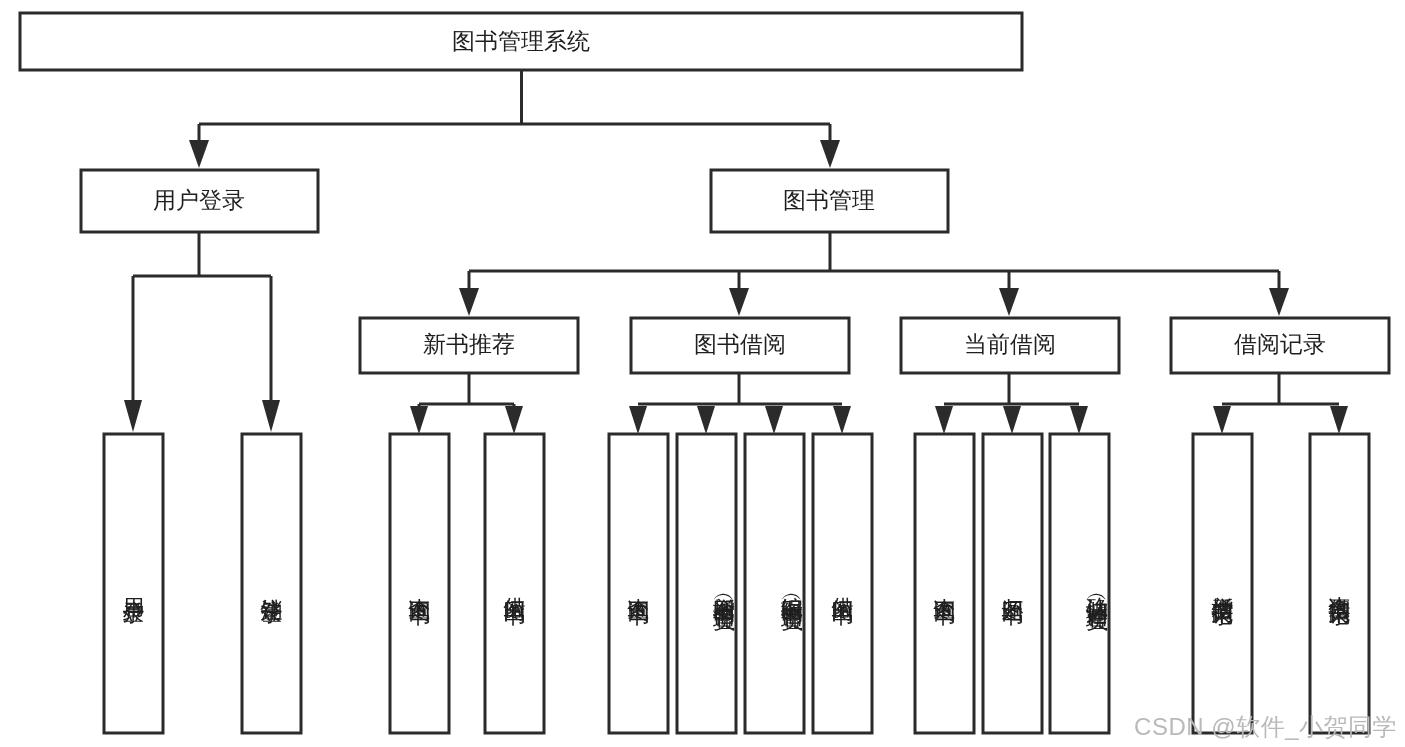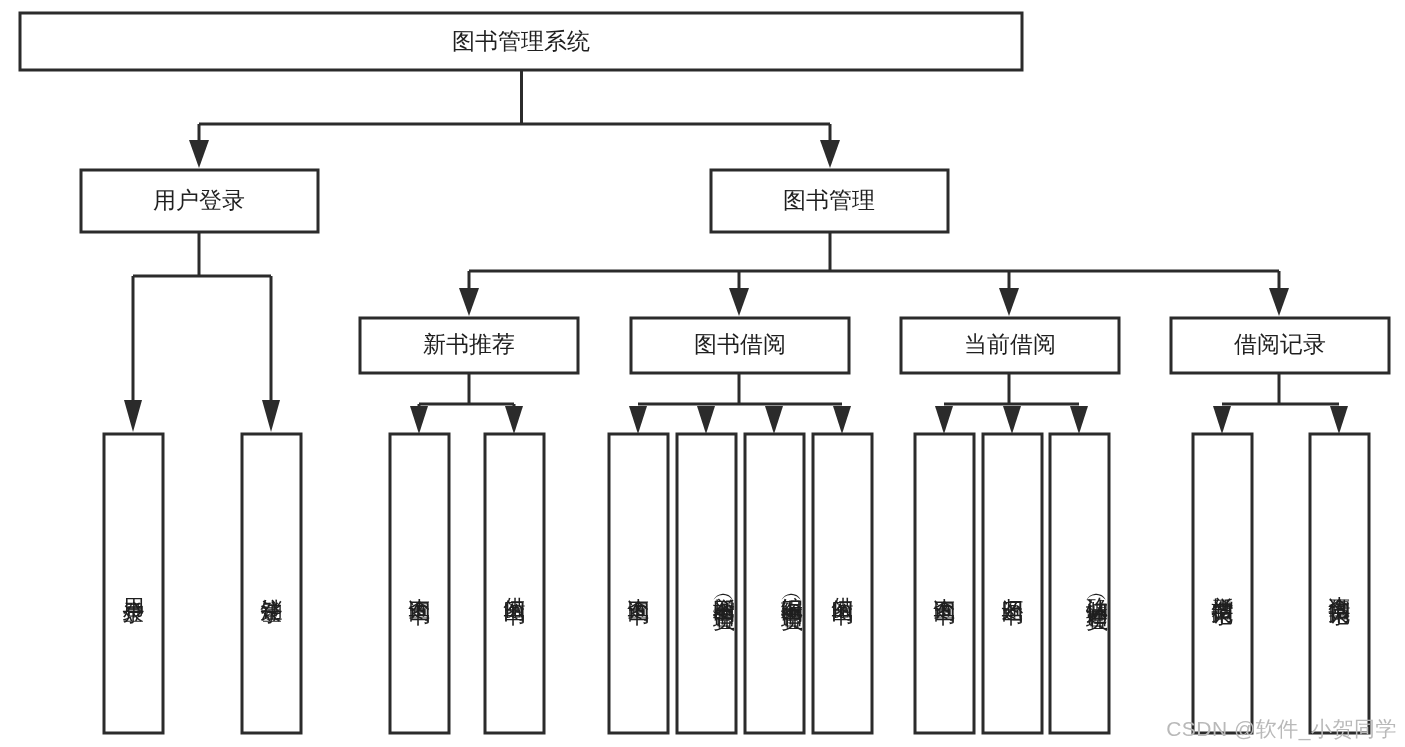--- a/index.html
+++ b/index.html
@@ -60,21 +60,21 @@
     color: #1f1f1f;
     white-space: nowrap;
     text-align: center;
     pointer-events: none;
   }
   .watermark {
     position: absolute;
     right: 8px;
     bottom: 4px;
     font-family: "Liberation Sans", "DejaVu Sans", sans-serif;
-    font-size: 21px;
+    font-size: 24px;
     color: #b9b9b9;
     letter-spacing: 0.5px;
     white-space: nowrap;
   }
 </style>
 </head>
 <body>
 
 <div id="diagram-root">
 

